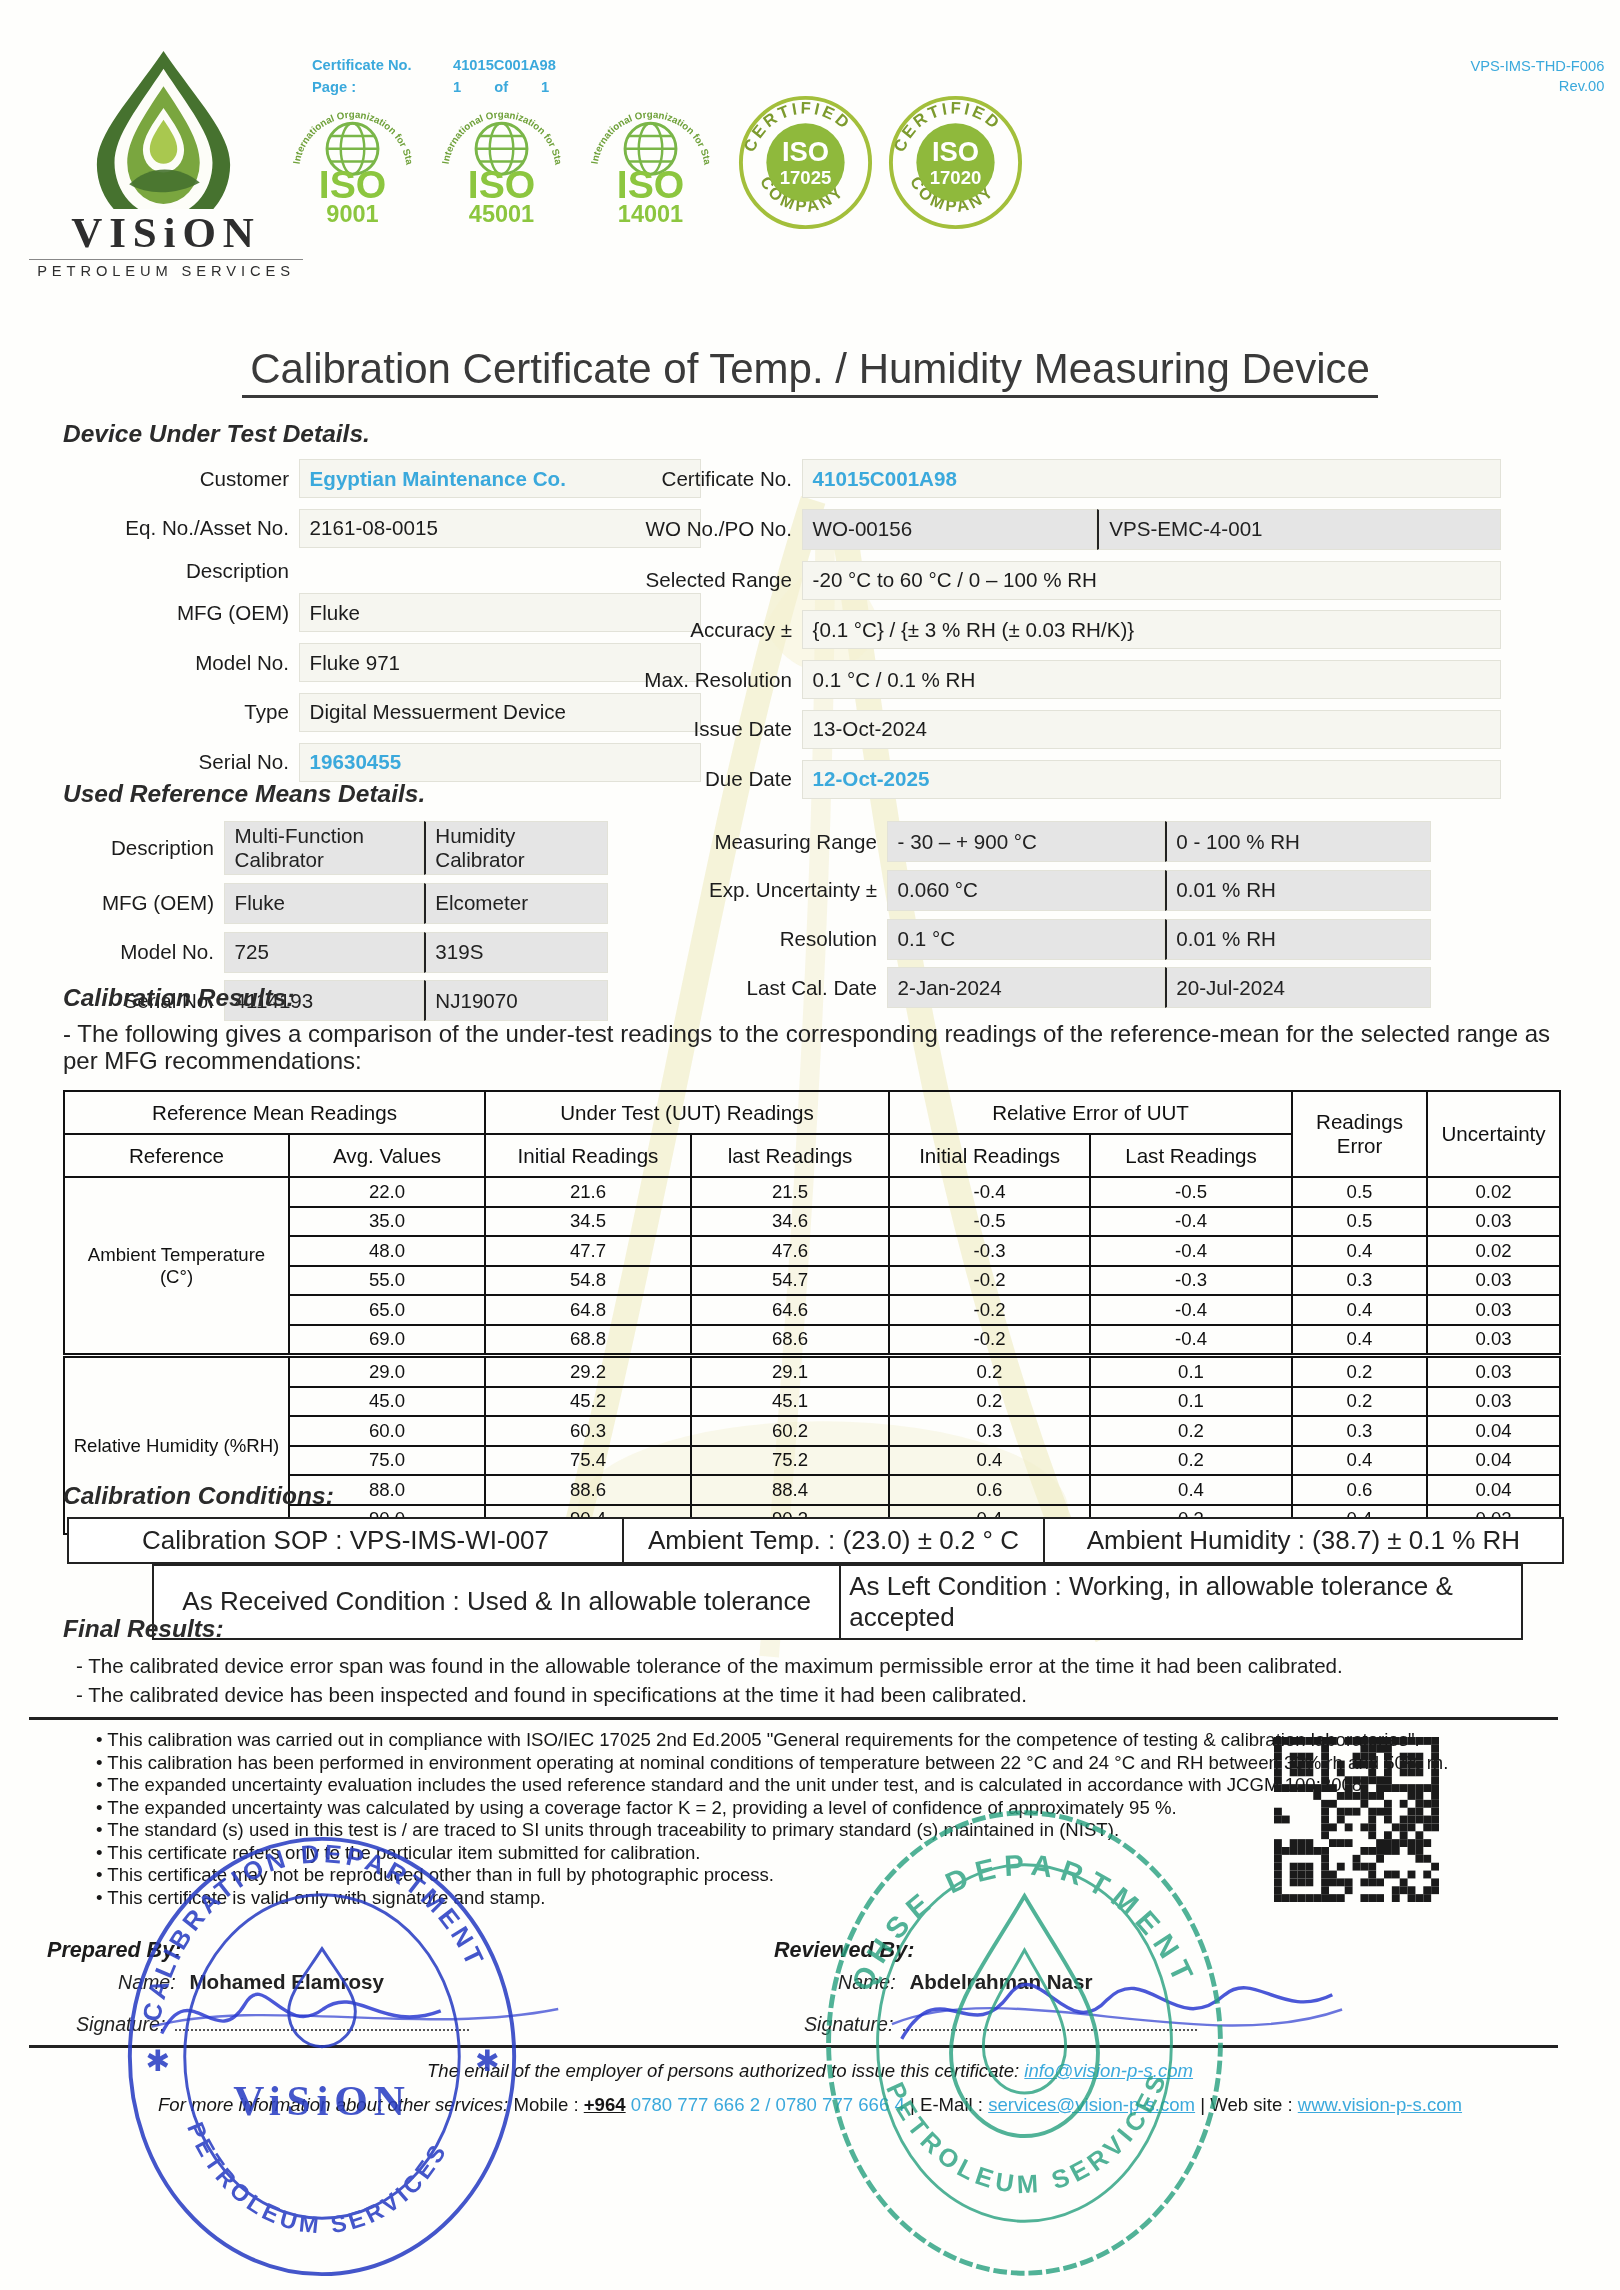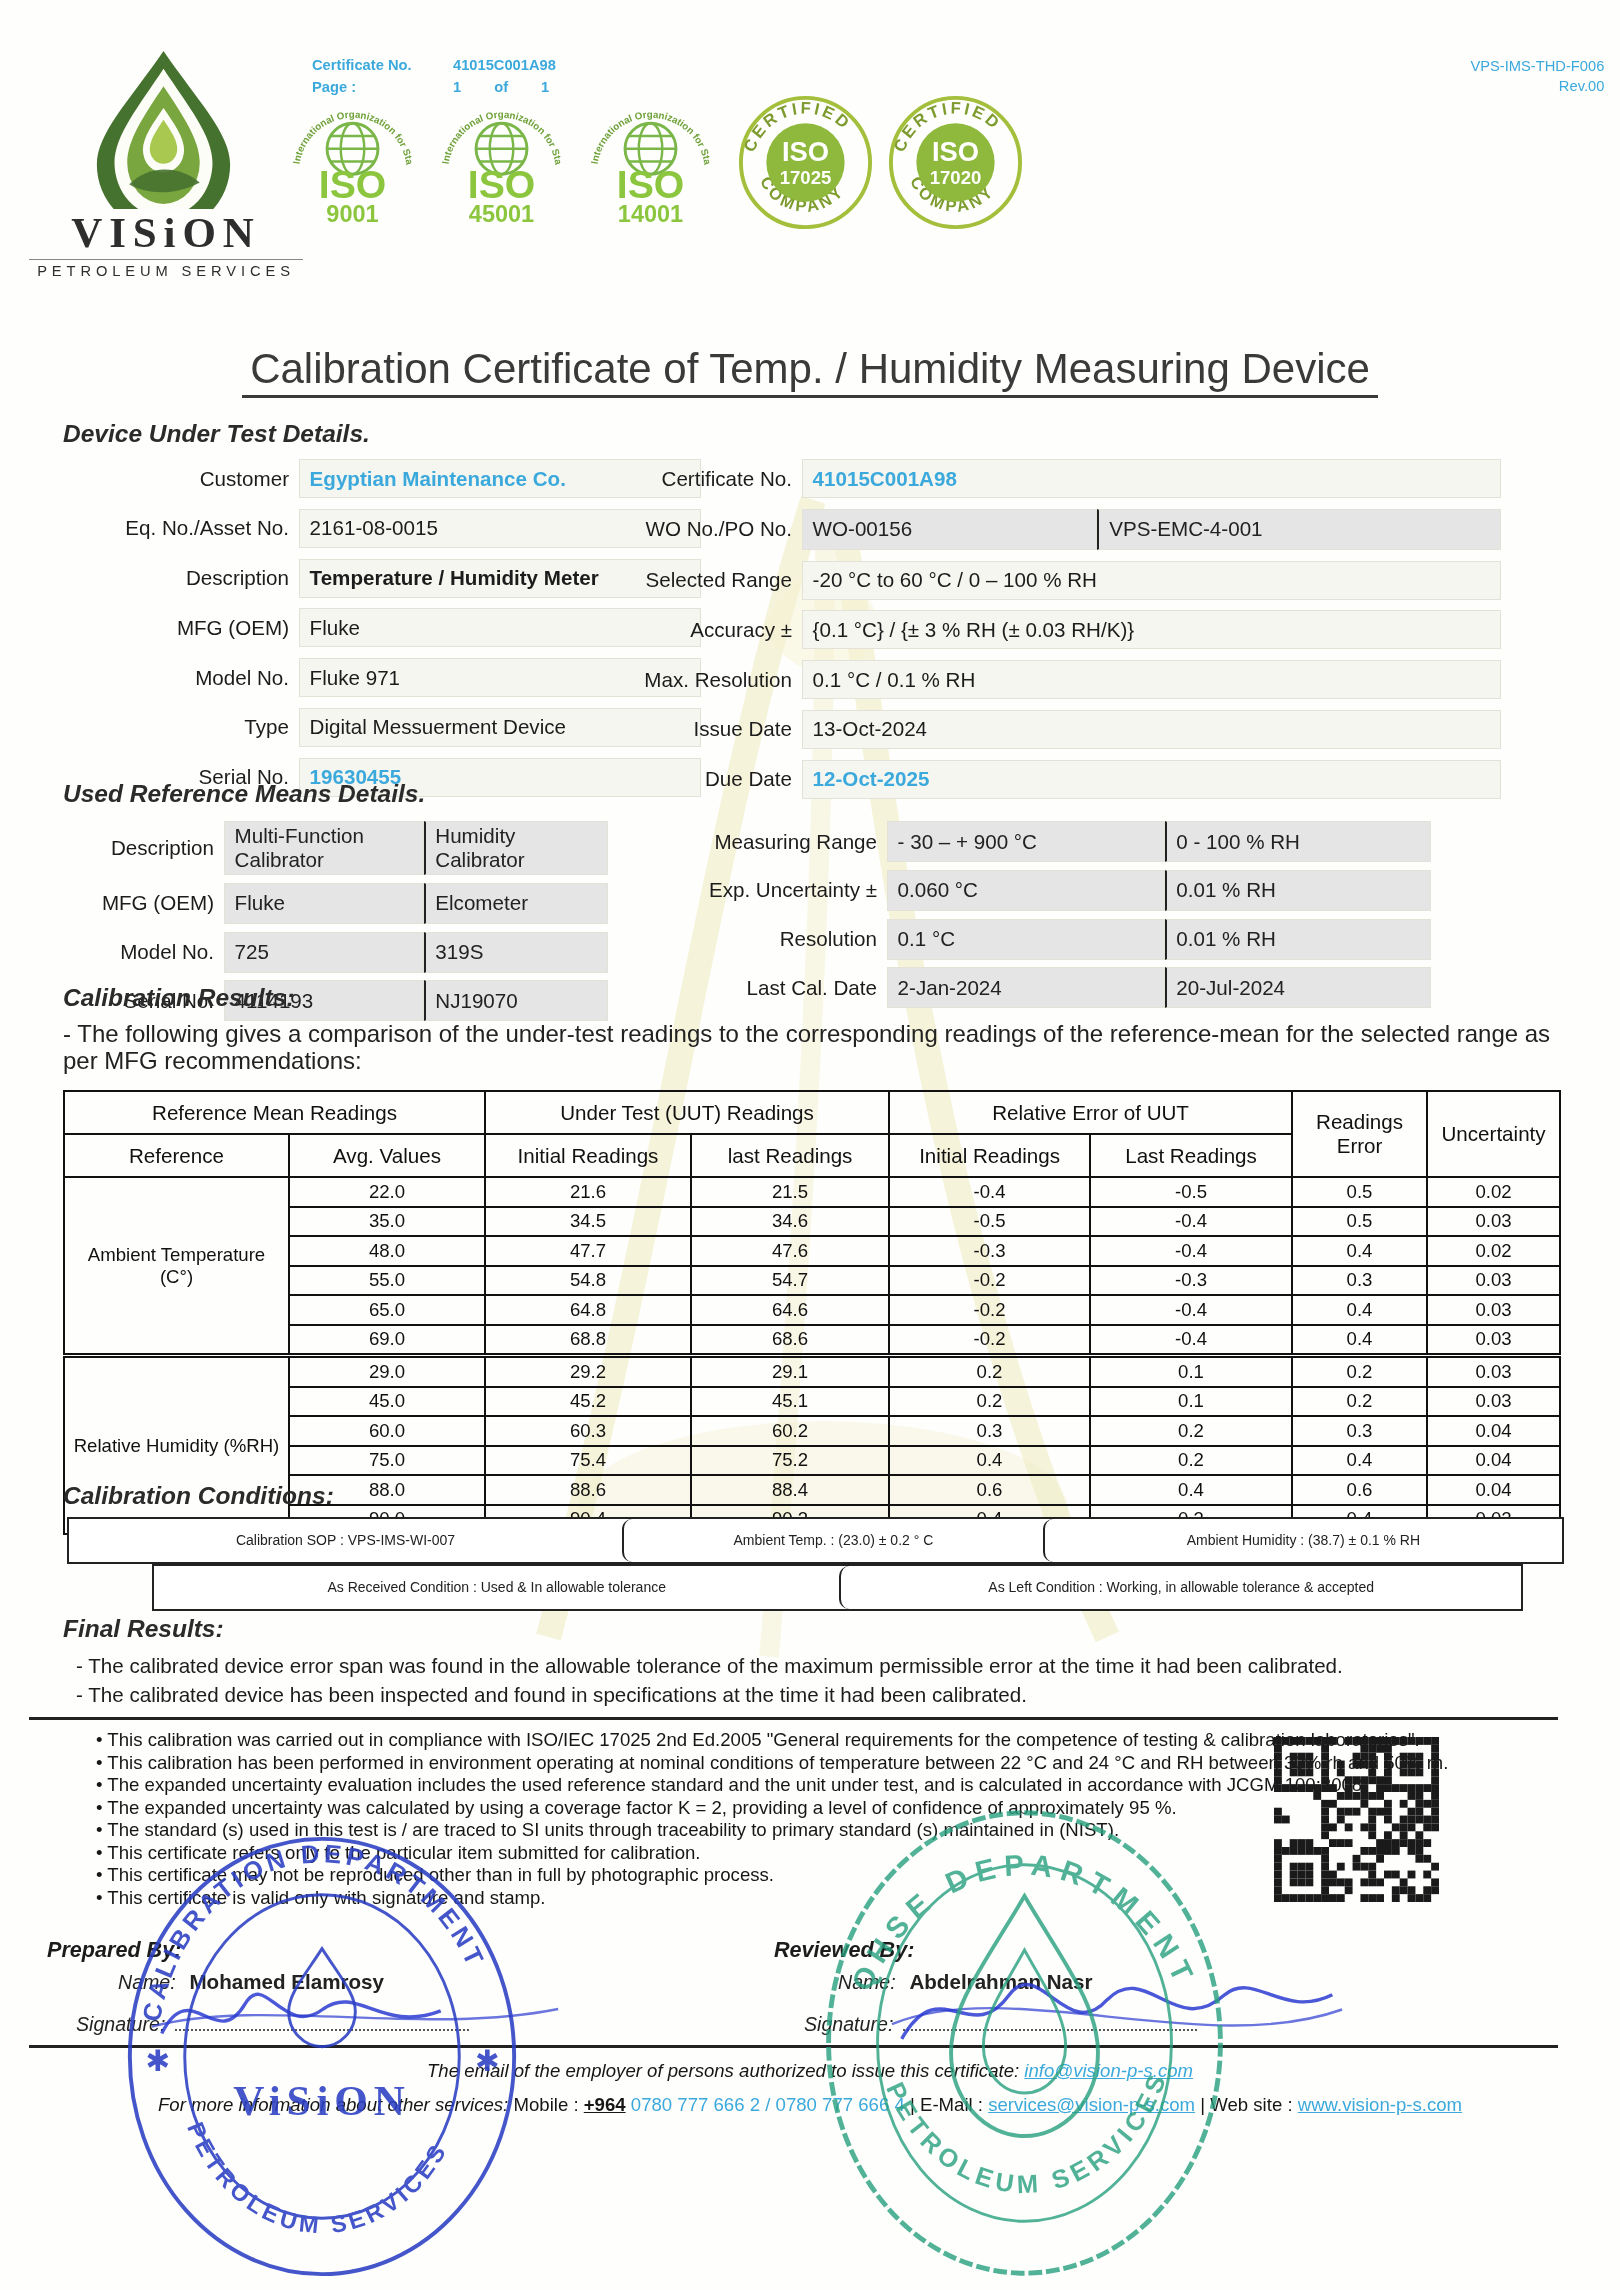--- a/index.html
+++ b/index.html
@@ -37,22 +37,22 @@
   
   table.results{border-collapse:collapse;table-layout:fixed;background:transparent;}
   table.results th,table.results td{border:2px solid #111;text-align:center;padding:2px 3.9px;
       font-size:18.6px;font-weight:normal;color:#111;height:23.5px;overflow:hidden;}
   table.results thead th{font-size:20.6px;height:37px;}
   td.ref-cell{text-align:left;font-size:18.6px;padding-left:7.8px;background:transparent;}
   tr.group-sep td{border-top:5.9px double #111;}
 
   
   .cond{display:flex;border:2.9px solid #222;background:#fff;}
-  .cond > div{display:flex;align-items:center;justify-content:center;font-size:14px;
-      padding:4.9px 7.8px;min-height:33px;border-radius:10px;}
+  .cond > div{display:flex;align-items:center;justify-content:center;font-size:26px;
+      padding:4.9px 7.8px;min-height:33px;}
   .cond > div + div{border-left:2.9px solid #222;}
 
   
   .final-line{font-size:20.6px;color:#1c1c1c;line-height:26.5px;}
   .rule{border:none;border-top:3.9px solid #222;margin:0;}
   ul.foot{margin:0;padding:0;list-style:none;}
   ul.foot li{font-size:18.6px;line-height:22.5px;color:#161616;}
   ul.foot li::before{content:"•  ";}
 
   
@@ -178,21 +178,20 @@
       <div class="frow">
           <div class="flabel" style="width:230px;">Customer</div>
           <div class="fvalue blue">Egyptian Maintenance Co.</div>
         </div>
       <div class="frow">
           <div class="flabel" style="width:230px;">Eq. No./Asset No.</div>
           <div class="fvalue">2161-08-0015</div>
         </div>
       <div class="frow">
           <div class="flabel" style="width:230px;">Description</div>
-          <div class="fvalue bold">Temperature / Humidity Meter</div>
         </div>
       <div class="frow">
           <div class="flabel" style="width:230px;">MFG (OEM)</div>
           <div class="fvalue">Fluke</div>
         </div>
       <div class="frow">
           <div class="flabel" style="width:230px;">Model No.</div>
           <div class="fvalue">Fluke 971</div>
         </div>
       <div class="frow">

